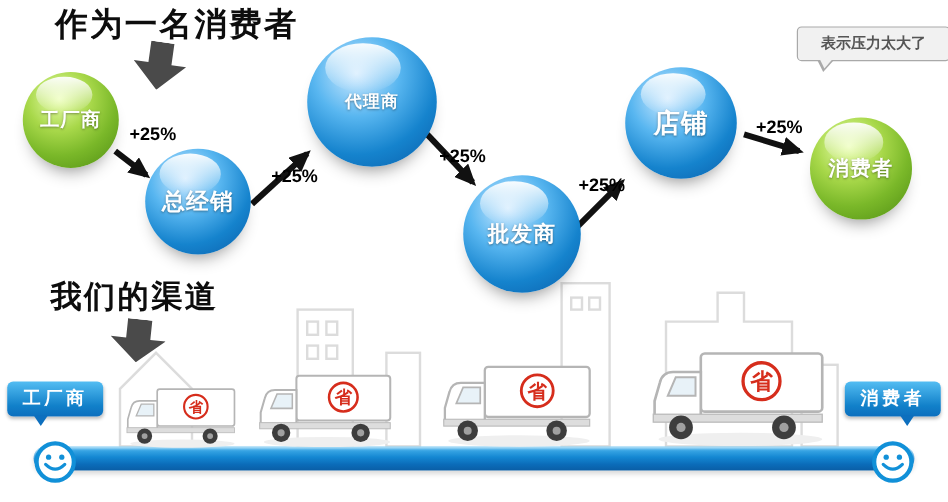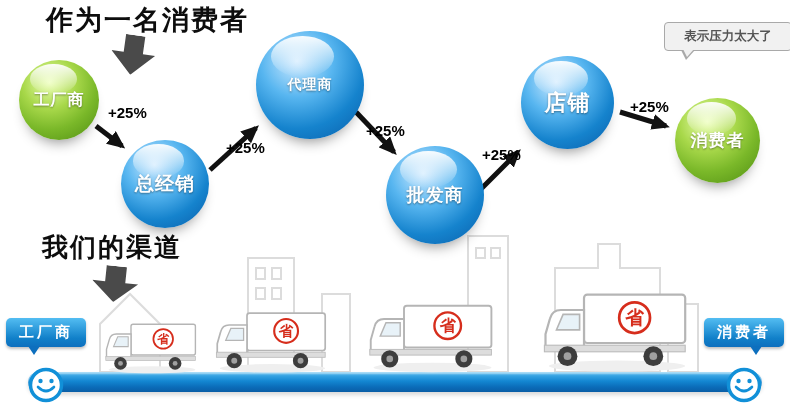--- a/index.html
+++ b/index.html
@@ -36,21 +36,21 @@
   .ball::before{
     content:'';position:absolute;left:14%;top:5%;width:58%;height:38%;
     border-radius:50%;
     background:linear-gradient(rgba(255,255,255,.95),rgba(255,255,255,0));
   }
   .ball.green{background:radial-gradient(circle at 38% 28%,#eaffb0 0%,#a8d84a 35%,#7ab829 62%,#4e8c12 100%);}
   .ball.blue{background:radial-gradient(circle at 38% 28%,#cfeaff 0%,#58b6f0 35%,#1583cd 66%,#0a5ca8 100%);}
   .ball .lbl{position:relative;z-index:1;}
 
   #ball-factory  {left:19px; top:60px; width:80px; height:80px; font-size:16px;}
-  #ball-distrib  {left:121px;top:140px;width:88px; height:88px; font-size:19px;}
+  #ball-distrib  {left:121px;top:124px;width:88px; height:88px; font-size:19px;}
   #ball-agent    {left:256px;top:31px; width:108px;height:108px;font-size:14px;}
   #ball-wholesale{left:386px;top:146px;width:98px; height:98px; font-size:18px;}
   #ball-shop     {left:521px;top:56px; width:93px; height:93px; font-size:22px;}
   #ball-consumer {left:675px;top:98px; width:85px; height:85px; font-size:17px;}
 
   
   .inc{position:absolute;font-weight:bold;font-size:15px;color:#000000;z-index:3;}
   #inc1{left:108px;top:104px;}
   #inc2{left:226px;top:139px;}
   #inc3{left:366px;top:122px;}

